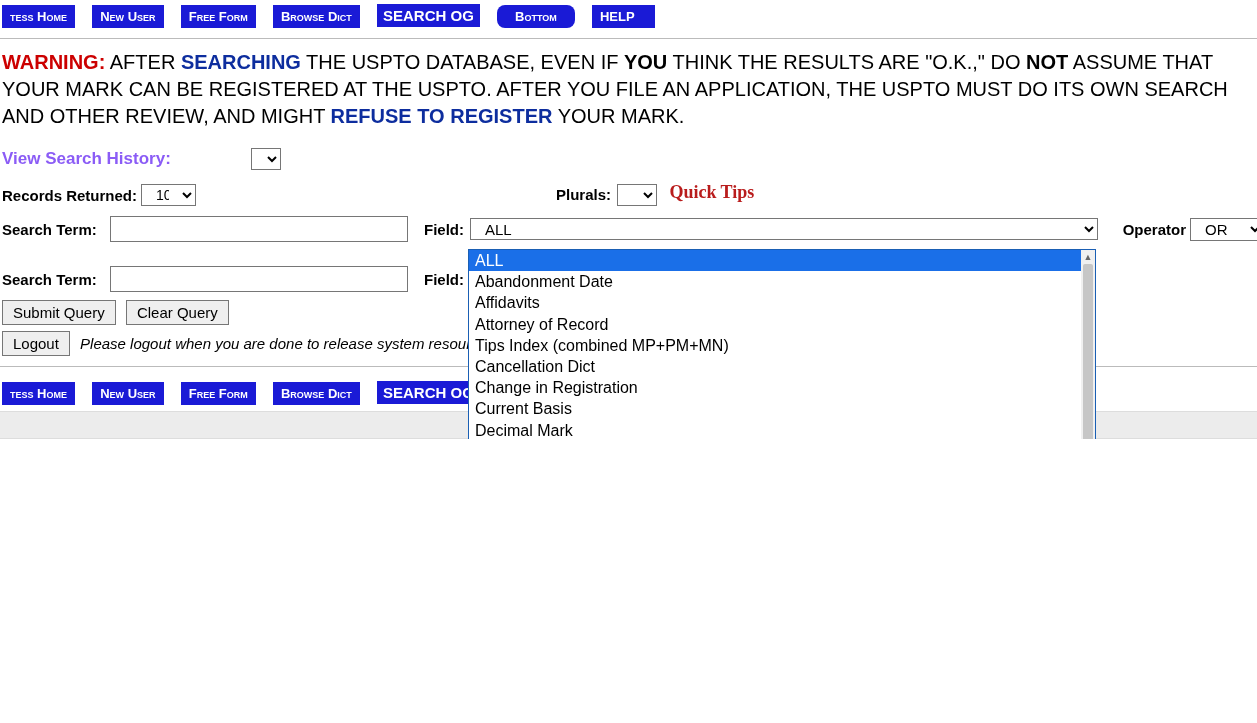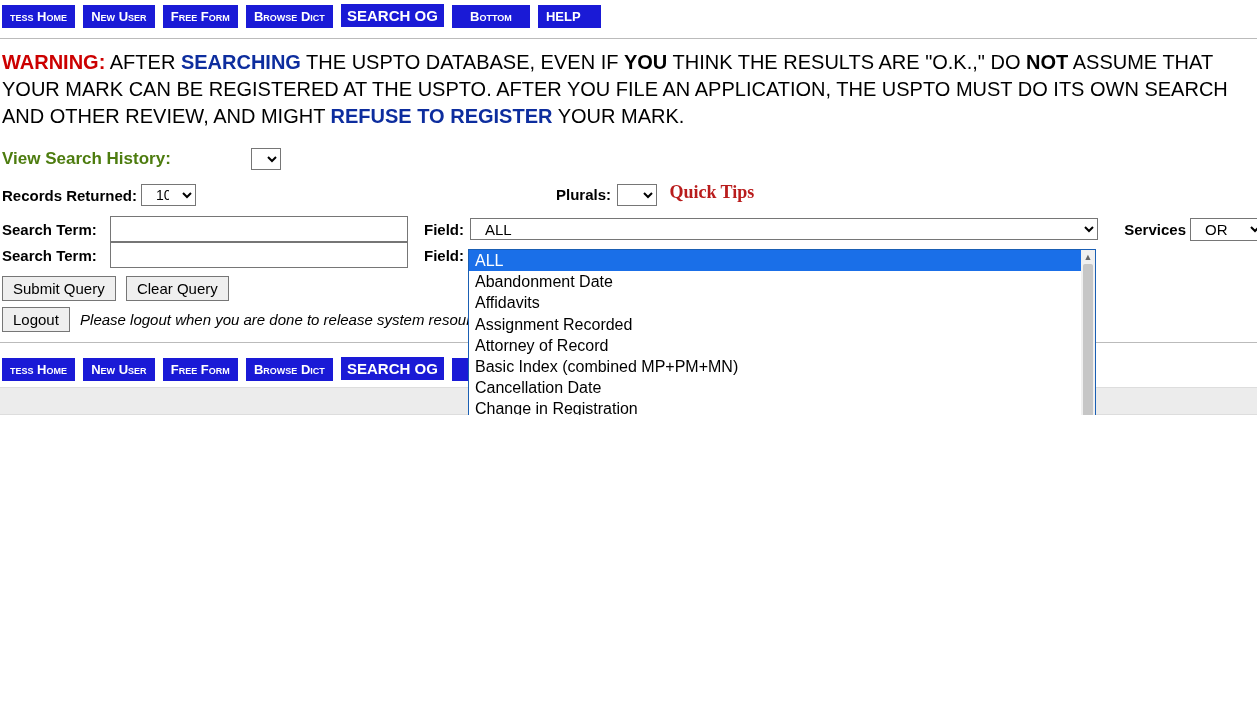--- a/index.html
+++ b/index.html
@@ -12,42 +12,42 @@
   .nav-bar {
     padding: 4px 2px 6px 2px;
   }
   .nav-btn {
     display: inline-block;
     background: #1a1ad6;
     color: #fff;
     font-weight: bold;
     font-size: 13px;
     padding: 4px 8px;
-    margin-right: 4px;
+    margin-right: 13px;
     cursor: pointer;
     font-variant: small-caps;
   }
   .nav-btn.search-og {
     font-size: 15px;
     padding: 3px 6px;
     font-variant: normal;
   }
   hr.divider {
     border: none;
     border-top: 1px solid #bbb;
     margin: 4px 0 10px 0;
   }
   .warning-block {
     margin: 8px 2px 18px 2px;
     line-height: 1.35;
     font-size: 20px;
   }
   .red-bold { color: #c00; font-weight: bold; }
   .blue-bold-link { color: #0d2d9e; font-weight: bold; cursor: pointer; }
-  .blue-bold { color: #4d7c0f; font-weight: bold; }
+  .blue-bold { color: #8b5cf6; font-weight: bold; }
   .bold { font-weight: bold; }
   .label-strong {
     font-weight: bold;
   }
   select, input[type="text"] {
     font-size: 14px;
     padding: 1px 10px;
     border: 1px solid #767676;
     background: #fff;
   }
@@ -73,21 +73,21 @@
   .operator-select {
     width: 74px;
     font-size: 15px;
   }
   .form-area {
     position: relative;
   }
   .form-grid {
     display: grid;
     grid-template-columns: 108px 300px 60px 640px 80px 70px;
-    row-gap: 0;
+    row-gap: 24px;
     align-items: center;
     margin: 4px 2px;
   }
   .action-row {
     margin: 8px 2px 6px 2px;
   }
   .std-btn {
     font-size: 15px;
     padding: 3px 10px;
     border: 1px solid #767676;
@@ -198,21 +198,21 @@
 </style>
 </head>
 <body>
 
 <div class="nav-bar">
   <span class="nav-btn">tess Home</span>
   <span class="nav-btn">New User</span>
   <span class="nav-btn">Free Form</span>
   <span class="nav-btn">Browse Dict</span>
   <span class="nav-btn search-og">SEARCH OG</span>
-  <span class="nav-btn" style="padding-left:18px;padding-right:18px;">Bottom</span>
+  <span class="nav-btn" style="padding-left:18px;padding-right:18px;border-radius:8px;">Bottom</span>
   <span class="nav-btn" style="padding-right:20px;">HELP</span>
 </div>
 
 <hr class="divider">
 
 <div class="warning-block">
   <span class="red-bold">WARNING:</span><span> AFTER </span><span class="blue-bold-link">SEARCHING</span><span> THE USPTO DATABASE, EVEN IF </span><span class="bold">YOU</span><span> THINK THE RESULTS ARE "O.K.," DO </span><span class="bold">NOT</span><span> ASSUME THAT YOUR MARK CAN BE REGISTERED AT THE USPTO. AFTER YOU FILE AN APPLICATION, THE USPTO MUST DO ITS OWN SEARCH AND OTHER REVIEW, AND MIGHT </span><span class="blue-bold-link">REFUSE TO REGISTER</span><span> YOUR MARK.</span>
 </div>
 
 <div class="history-row">
@@ -237,42 +237,41 @@
 
 <div class="form-area">
 
   <div class="form-grid">
     <span class="label-strong">Search Term:</span>
     <input type="text" class="search-input" style="">
     <span class="label-strong" style="text-align:right;padding-right:6px;">Field:</span>
     <select class="field-select">
       <option>ALL</option>
     </select>
-    <span class="label-strong" style="text-align:right;padding-right:4px;">Services</span>
+    <span class="label-strong" style="text-align:right;padding-right:4px;">Operator</span>
     <select class="operator-select">
       <option>OR</option>
     </select>
 
     <span class="label-strong">Search Term:</span>
     <input type="text" class="search-input" style="">
     <span class="label-strong" style="text-align:right;padding-right:6px;">Field:</span>
     <span></span>
       <span></span>
       <span></span>
   </div>
 
   <div class="dropdown-list">
     <div class="dropdown-inner" id="dd-inner">
         <div class="dropdown-item selected">ALL</div>
         <div class="dropdown-item">Abandonment Date</div>
         <div class="dropdown-item">Affidavits</div>
-        <div class="dropdown-item">Assignment Recorded</div>
         <div class="dropdown-item">Attorney of Record</div>
-        <div class="dropdown-item">Basic Index (combined MP+PM+MN)</div>
-        <div class="dropdown-item">Cancellation Date</div>
+        <div class="dropdown-item">Tips Index (combined MP+PM+MN)</div>
+        <div class="dropdown-item">Cancellation Dict</div>
         <div class="dropdown-item">Change in Registration</div>
         <div class="dropdown-item">Current Basis</div>
         <div class="dropdown-item">Decimal Mark</div>
         <div class="dropdown-item">Description of Mark</div>
         <div class="dropdown-item">Design Code</div>
         <div class="dropdown-item">Design Description</div>
         <div class="dropdown-item">Disclaimer Statement</div>
         <div class="dropdown-item">Distinctiveness Limitation Statement</div>
         <div class="dropdown-item">Filing Date</div>
         <div class="dropdown-item">Full Mark</div>

